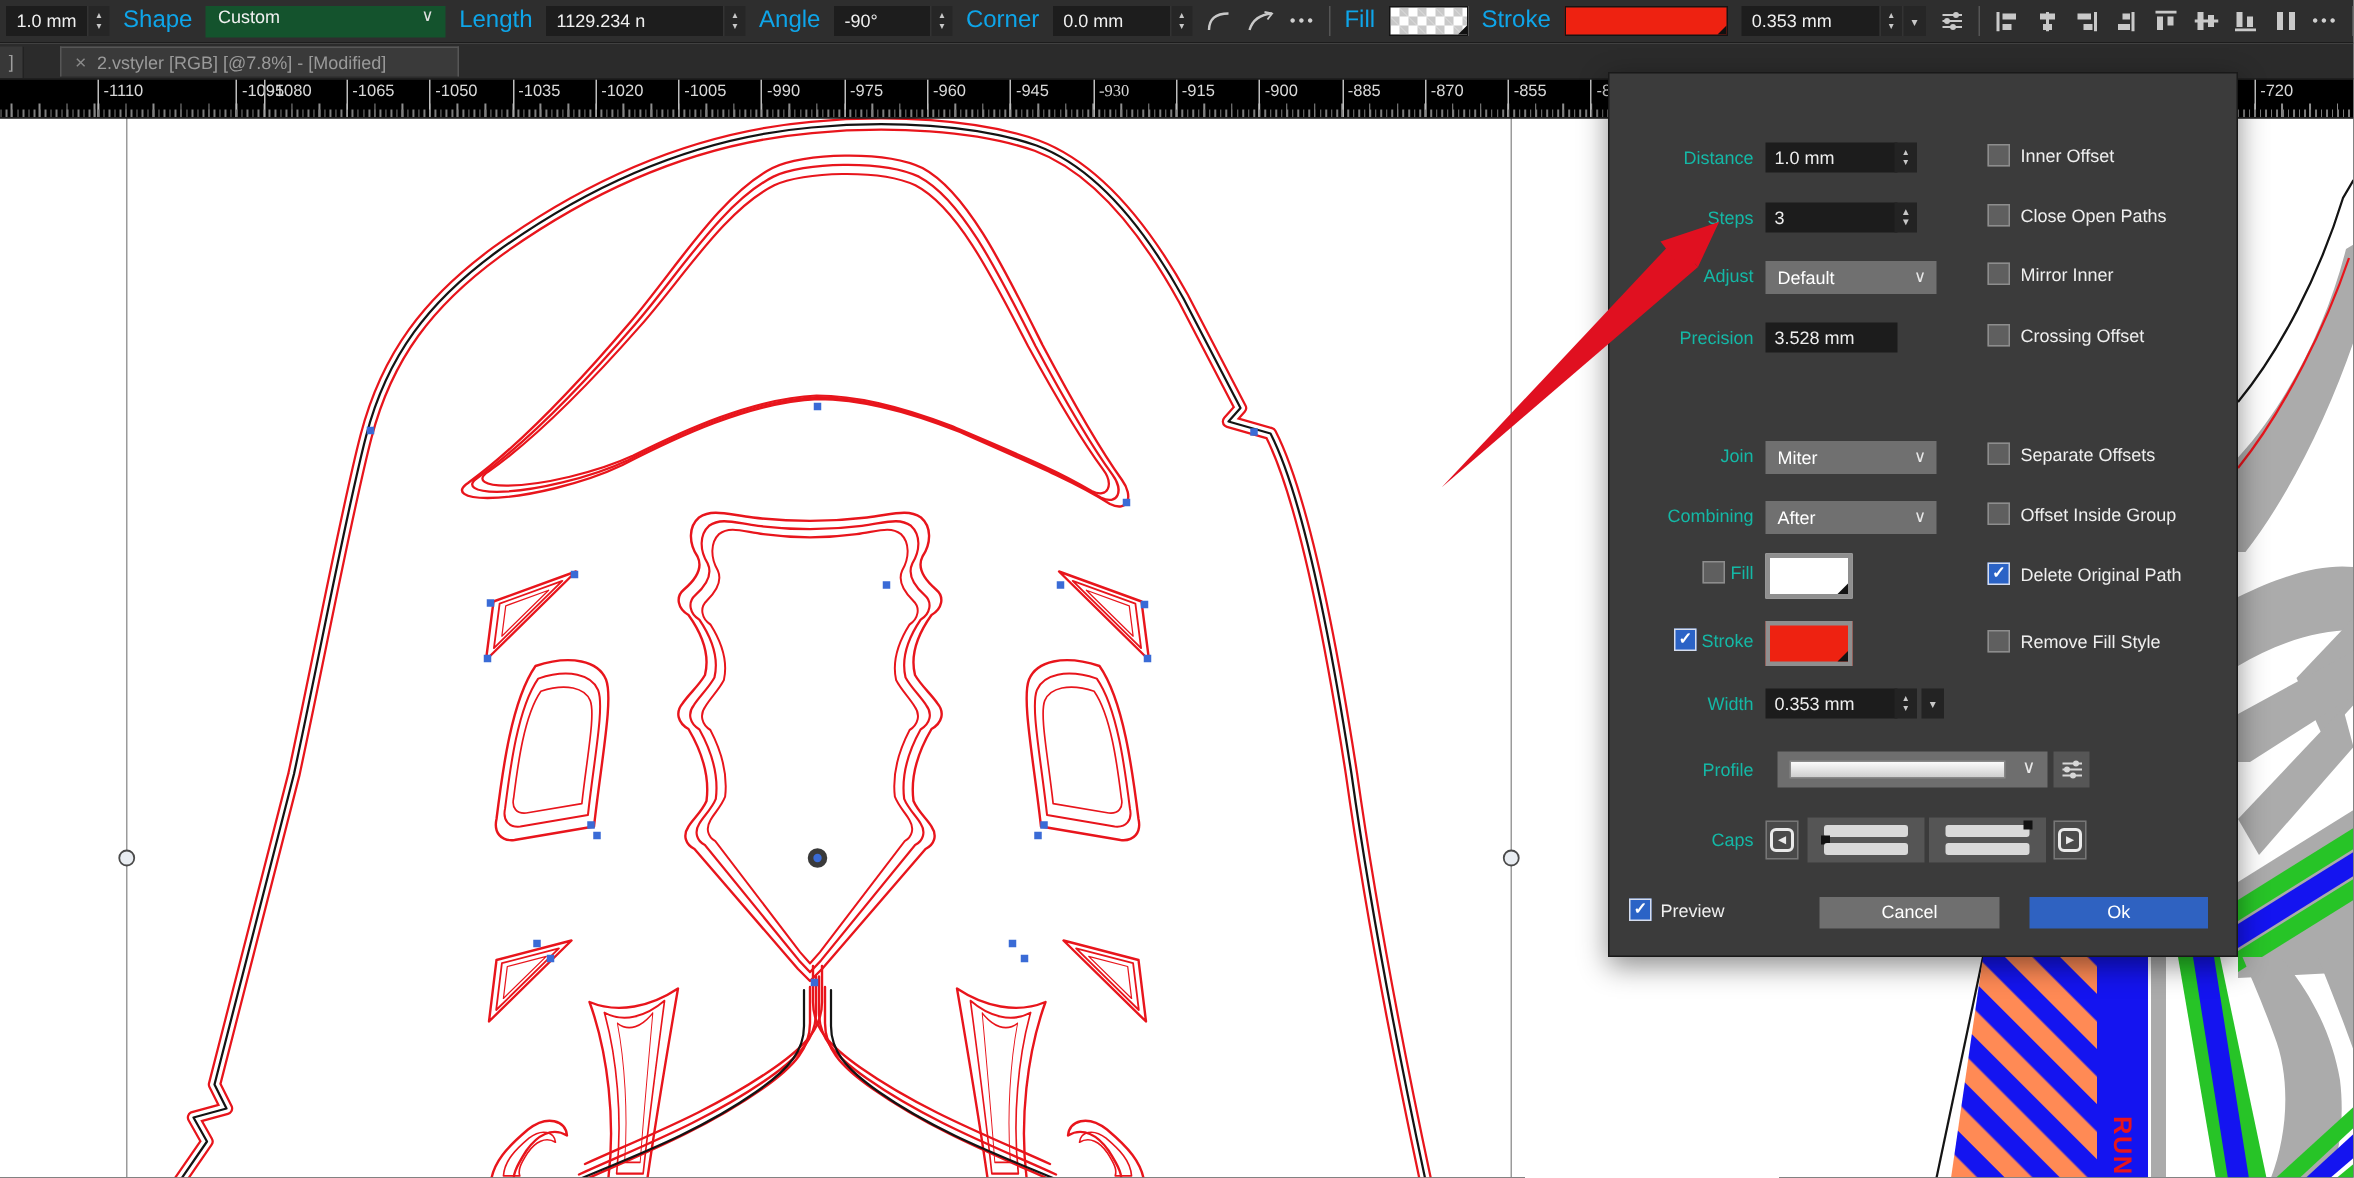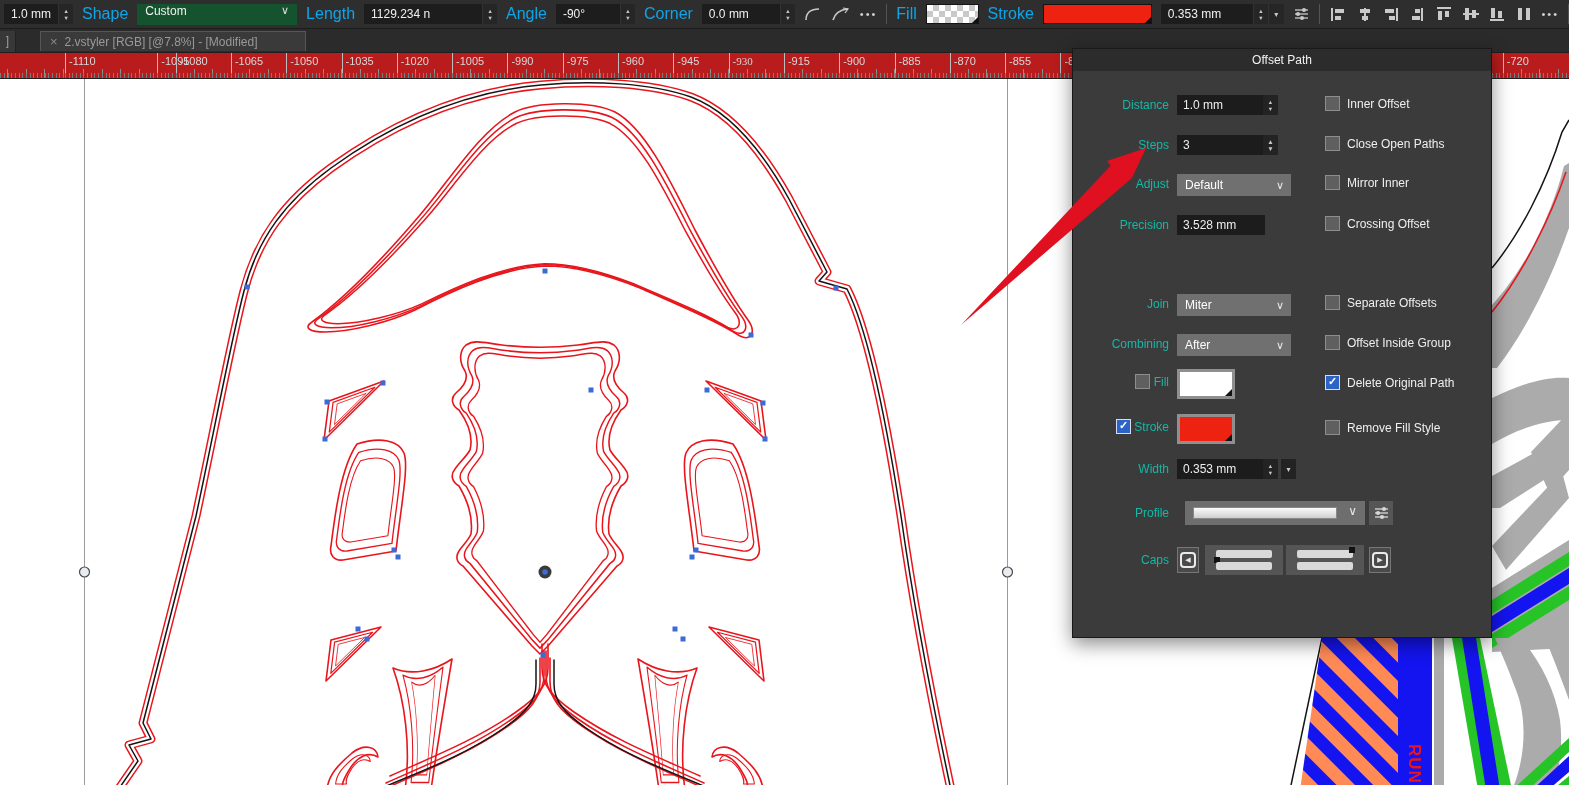--- a/index.html
+++ b/index.html
@@ -34,21 +34,21 @@
   
   .tabbar{position:absolute;top:29px;left:0;width:100%;height:23px;background:#2b2b2b;
           border-bottom:1px solid #1f1f1f;z-index:6;}
   .tabstub{position:absolute;left:0;top:2px;width:15px;height:21px;background:#383838;
            color:#9e9e9e;font-size:12px;text-align:center;line-height:21px;border-right:1px solid #222;}
   .tab{position:absolute;left:40px;top:2px;width:266px;height:20px;background:#3a3a3a;
        border:1px solid #565656;border-bottom:none;color:#9a9a9a;font-size:12px;display:flex;
        align-items:center;gap:7px;padding:0 9px;box-sizing:border-box;white-space:nowrap;overflow:hidden;}
   .tab .x{color:#8a8a8a;font-size:13px;line-height:1;}
   
-  .ruler{position:absolute;top:52px;left:0;width:100%;height:26px;background:#b91c1c;
+  .ruler{position:absolute;top:52px;left:0;width:100%;height:26px;background:#000000;
          border-bottom:1px solid #202020;z-index:5;}
   .ruler::before{content:"";position:absolute;left:0;right:0;bottom:0;height:9px;
       background:repeating-linear-gradient(to right,#8e8e8e 0 1px,transparent 1px 18.43px);
       background-position:65px 0;}
   .ruler::after{content:"";position:absolute;left:0;right:0;bottom:0;height:5px;
       background:repeating-linear-gradient(to right,#7d7d7d 0 1px,transparent 1px 3.687px);
       background-position:65px 0;}
   .rtick{position:absolute;top:0;bottom:0;border-left:1px solid #bdbdbd;}
   .rtick span{display:block;margin:3px 0 0 3px;font-size:11px;color:#d8d8d8;}
   
@@ -479,21 +479,20 @@
       <polygon points="1462,638 1476,638 1500,790 1486,790" fill="#1414f0"></polygon>
       <path d="M 1520 638 C 1540 660 1555 690 1560 720 C 1563 745 1560 770 1552 790 L 1512 790 C 1525 760 1528 720 1516 690 C 1508 668 1500 650 1495 638 Z" fill="#ababab"></path>
       <path d="M 1545 638 L 1569 638 L 1569 700 C 1560 675 1552 655 1545 638 Z" fill="#ababab"></path>
       <polygon points="1512,790 1569,738 1569,752 1528,790" fill="#27c427"></polygon>
       <polygon points="1532,790 1569,756 1569,772 1548,790" fill="#1414f0"></polygon>
       <polygon points="1552,790 1569,776 1569,790" fill="#27c427"></polygon>
     </g>
   </svg>
 
   <div class="dialog">
-    <div class="dhead">Offset Path</div>
 
     <div class="drow" style="top:46px">
       <span class="dlab">Distance</span>
       <div class="dfield"><span>1.0 mm</span></div>
       <div class="dspin">
           <span>▴</span>
           <span>▾</span>
         </div>
       <div class="dcb"></div>
       <span class="dcbl">Inner Offset</span>
@@ -604,20 +603,26 @@
         <span class="bar">
             <span class="dotR"></span>
           </span>
         <span class="bar"></span>
       </div>
       <div class="capS" style="left:296px">
           <span class="rr">▶</span>
         </div>
     </div>
 
+    <div class="drow" style="top:549px">
+      <div class="pcb checked"></div>
+      <span class="plab">Preview</span>
+      <div class="btn cancel">Cancel</div>
+      <div class="btn ok">Ok</div>
+    </div>
   </div>
 
   <svg class="arrow-overlay" width="1569" height="785">
     <g fill="#e01020">
       <polygon points="961,325 1116,160 1132,178"></polygon>
       <polygon points="1146,148 1116,160 1132,178"></polygon>
       <polygon points="1146,148 1107,161 1125,184"></polygon>
     </g>
   </svg>
 

